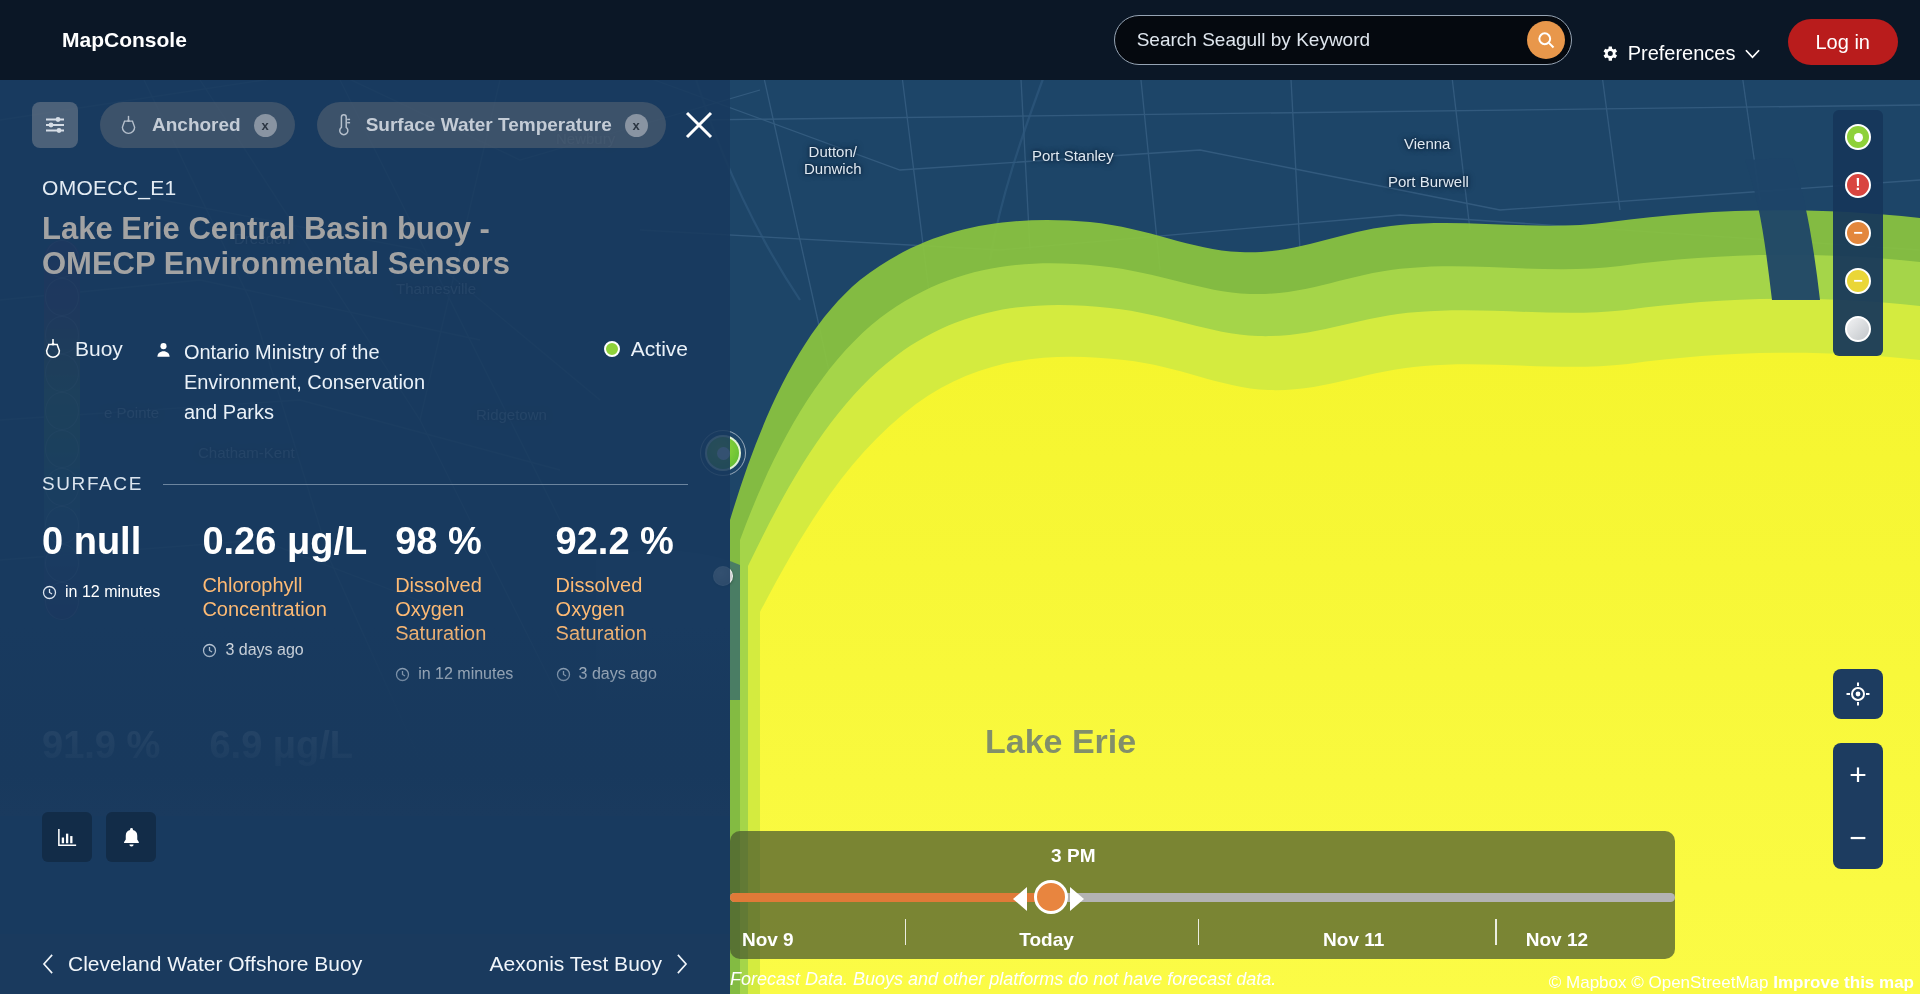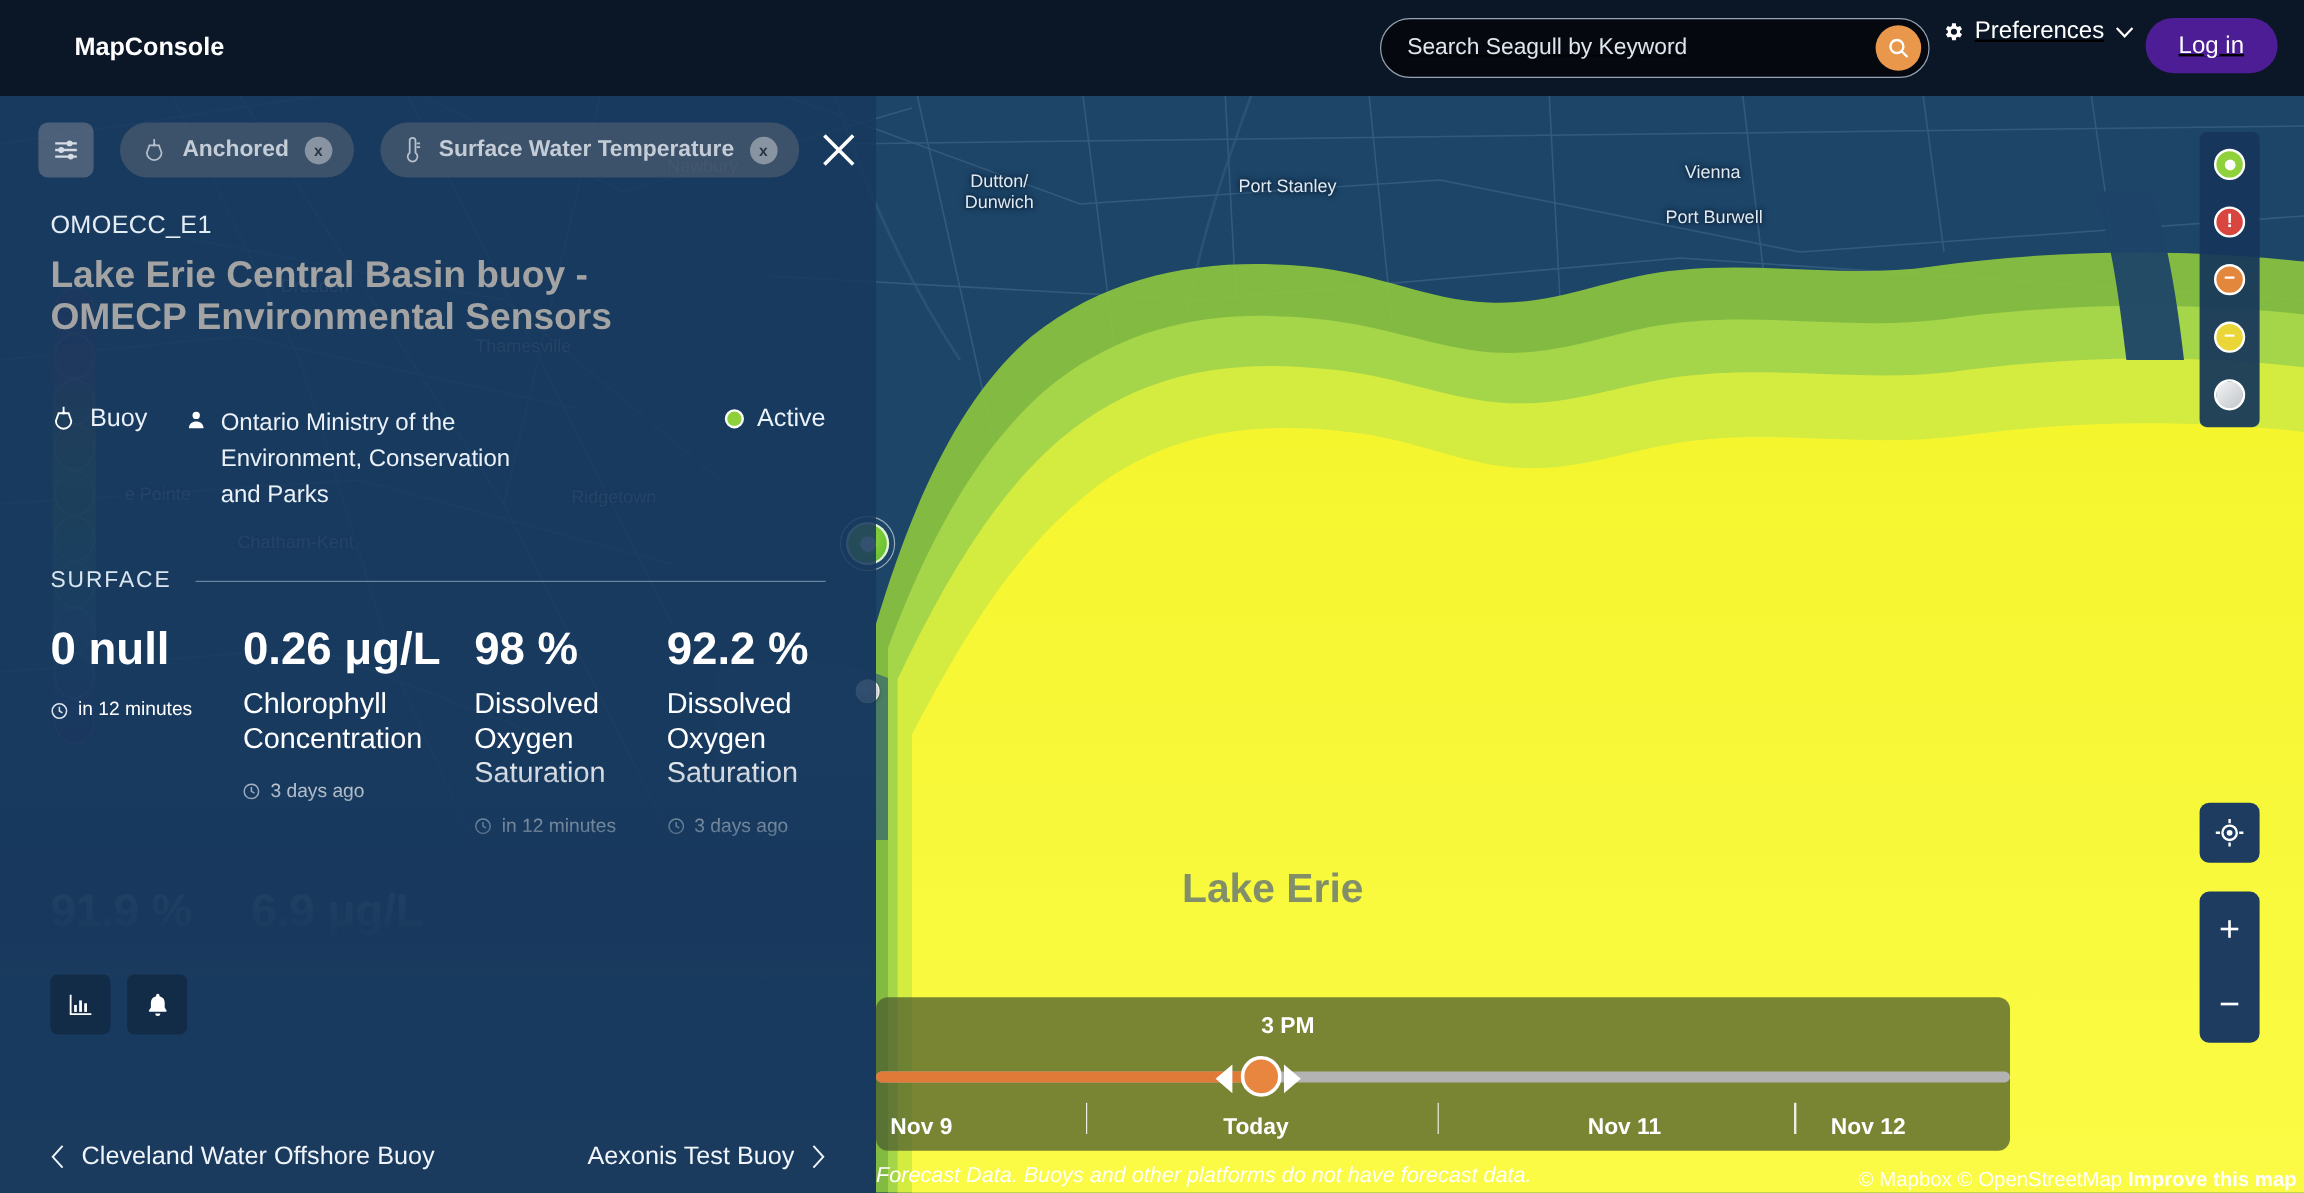--- a/index.html
+++ b/index.html
@@ -82,40 +82,40 @@
   .brand-beta {
     color:#fff; font-size:15px; font-weight:400; align-self:flex-end;
     margin-right:10px; margin-top:-3px;
   }
   .navlinks { display:flex; align-items:center; margin-left:62px; }
   .navlink {
     color:#fff; font-size:21px; font-weight:600; cursor:pointer;
     text-decoration:none;
   }
   .nav-right {
-    margin-left:auto; display:flex; align-items:flex-start; gap:10px; padding-right:22px;text-decoration:underline;
+    margin-left:auto; display:flex; align-items:flex-end; gap:28px; padding-right:22px;
   }
   .search-wrap {
     position:relative; width:458px; height:50px; border-radius:26px;
     background:#05090f; border:1.5px solid #96a4b4;
     display:flex; align-items:center; padding:0 6px 0 22px;
   }
   .search-wrap input {
     flex:1; background:transparent; border:none; outline:none;
     color:#e8eef5; font-size:19px; font-family:"Liberation Sans", sans-serif;
   }
   .search-wrap input::placeholder { color:#dfe6ee; }
   .search-btn {
     width:38px; height:38px; border-radius:50%; background:#e8974b;
     display:flex; align-items:center; justify-content:center; cursor:pointer;
     border:none;
   }
   .prefs { display:flex; align-items:center; gap:9px; color:#fff; font-size:20px; cursor:pointer; }
   .login-btn {
-    background:#4c1d95; color:#fff; border:none; border-radius:24px;
+    background:#b91c1c; color:#fff; border:none; border-radius:24px;
     padding:0 28px; height:46px; font-size:20px; font-weight:500;
     font-family:"Liberation Sans", sans-serif; cursor:pointer;
   }
 
   
   .filterbar {
     position:absolute; left:32px; top:102px; display:flex; align-items:center;
     gap:22px; z-index:30;
   }
   .filter-toggle {
@@ -173,21 +173,21 @@
   }
   .section-head { display:flex; align-items:center; gap:20px; margin-bottom:26px; }
   .section-head .lbl { color:#dbe5ef; font-size:19px; letter-spacing:1.6px; }
   .section-head .rule { flex:1; height:1px; background:rgba(200,215,230,.48); }
 
   .readings { display:grid; grid-template-columns: 1fr 1fr 1fr 1fr; gap:44px 28px; }
   .reading .val {
     color:#ffffff; font-size:38px; font-weight:700; line-height:1.1; margin-bottom:10px;
     white-space:nowrap;
   }
-  .reading .name { color:#ffffff; font-size:24px; margin-bottom:20px; line-height:1.2; }
+  .reading .name { color:#fdba74; font-size:20px; margin-bottom:20px; line-height:1.2; }
   .reading .time { display:flex; align-items:center; gap:8px; color:#ffffff; font-size:16px; }
   .readings.faded { margin-top:42px; opacity:.30; }
 
   .panel-actions {
     position:absolute; left:42px; bottom:72px; display:flex; gap:14px; z-index:8;
   }
   .act-btn {
     width:50px; height:50px; border-radius:6px; background:#122c48;
     display:flex; align-items:center; justify-content:center; cursor:pointer;
   }

